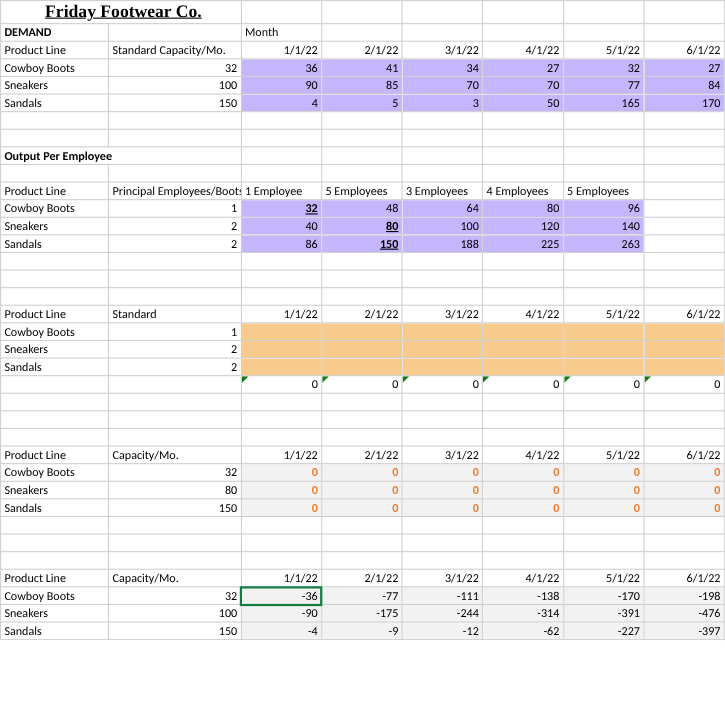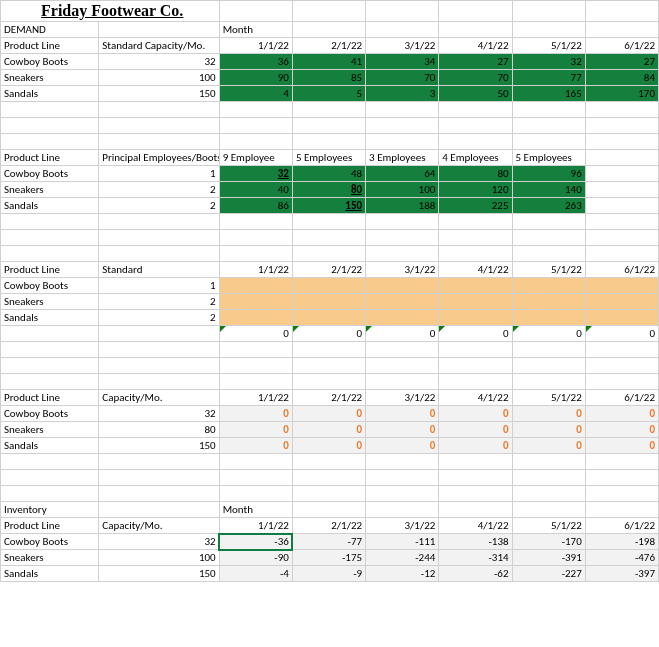--- a/index.html
+++ b/index.html
@@ -25,24 +25,24 @@
     white-space: nowrap;
     vertical-align: bottom;
   }
   .title {
     font-family: "Times New Roman", serif;
     font-size: 16px;
     font-weight: bold;
     text-decoration: underline;
     padding-left: 40px;
   }
-  .bold { font-weight: normal; }
+  .bold { font-weight: bold; }
   .boldU { font-weight: bold; text-decoration: underline; }
   .right { text-align: right; }
-  .shade-gray { background: #15803d; }
+  .shade-gray { background: #c4b5fd; }
   .shade-orange { background: #f8cb8c; }
   .shade-lgray { background: #f2f2f2; }
   .orange-text { color: #ed7d31; font-weight: bold; }
   .selected {
     outline: 2px solid #107c41;
     outline-offset: -1px;
     position: relative;
   }
   .green-tri {
     position: relative;
@@ -149,33 +149,42 @@
         <td></td>
         <td></td>
         <td></td>
         <td></td>
         <td></td>
         <td></td>
         <td></td>
       </tr>
 
 <tr>
+  <td class="bold" colspan="2">Output Per Employee</td>
+  <td></td>
+        <td></td>
+        <td></td>
+        <td></td>
+        <td></td>
+        <td></td>
+</tr>
+<tr>
         <td></td>
         <td></td>
         <td></td>
         <td></td>
         <td></td>
         <td></td>
         <td></td>
         <td></td>
       </tr>
 <tr>
   <td>Product Line</td>
   <td>Principal Employees/Boots</td>
-  <td>9 Employee</td>
+  <td>1 Employee</td>
   <td>5 Employees</td>
   <td>3 Employees</td>
   <td>4 Employees</td>
   <td>5 Employees</td>
   <td></td>
 </tr>
 <tr>
   <td>Cowboy Boots</td>
   <td class="right">1</td>
   <td class="right shade-gray boldU">32</td>
@@ -382,30 +391,20 @@
         <td></td>
         <td></td>
         <td></td>
         <td></td>
         <td></td>
         <td></td>
         <td></td>
       </tr>
 
 <tr>
-  <td class="bold">Inventory</td>
-  <td></td>
-  <td>Month</td>
-  <td></td>
-        <td></td>
-        <td></td>
-        <td></td>
-        <td></td>
-</tr>
-<tr>
   <td>Product Line</td>
   <td>Capacity/Mo.</td>
   <td class="right">1/1/22</td>
   <td class="right">2/1/22</td>
   <td class="right">3/1/22</td>
   <td class="right">4/1/22</td>
   <td class="right">5/1/22</td>
   <td class="right">6/1/22</td>
 </tr>
 <tr>

